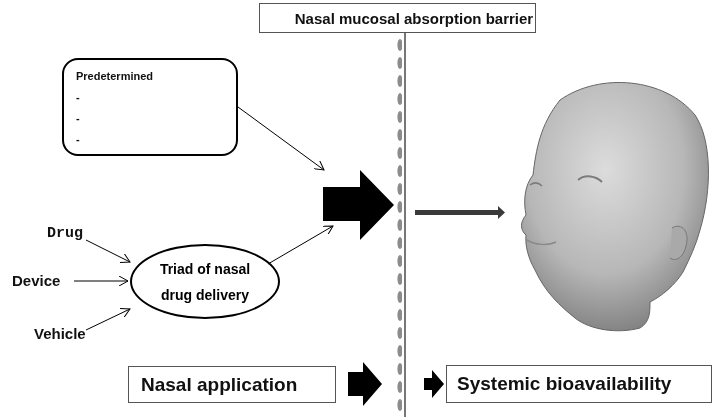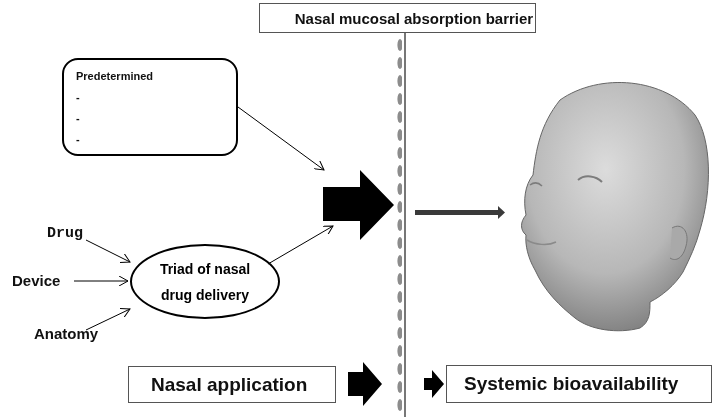--- a/index.html
+++ b/index.html
@@ -13,23 +13,23 @@
   #predetermined { left: 62px; top: 58px; width: 176px; height: 98px;
                    border: 2px solid #000; border-radius: 16px; box-sizing: border-box;
                    padding: 6px 12px; font-size: 11px; line-height: 21px; }
   #predetermined .item { display: flex; }
   #predetermined .dash { width: 22px; display: inline-block; }
   .input-label { font-size: 15px; }
   #triad { left: 130px; top: 244px; width: 150px; height: 75px; border: 2.5px solid #000;
            border-radius: 50%; box-sizing: border-box; font-size: 14px; font-weight: bold;
            display: flex; align-items: center; justify-content: center; text-align: center; line-height: 26px; }
   #nasal-app { left: 128px; top: 366px; width: 208px; height: 37px; font-size: 19px;
-               display: flex; align-items: center; padding-left: 22px; }
+               display: flex; align-items: center; padding-left: 12px; }
   #systemic { left: 446px; top: 365px; width: 266px; height: 38px; font-size: 19px;
-              display: flex; align-items: center; padding-left: 17px; }
+              display: flex; align-items: center; padding-left: 10px; }
   svg { position: absolute; left: 0; top: 0; }
 </style>
 </head>
 <body>
 
 <svg width="716" height="417" viewBox="0 0 716 417">
   <defs>
     <marker id="thin-head" markerWidth="10" markerHeight="10" refX="9" refY="5" orient="auto" markerUnits="userSpaceOnUse">
       <path d="M0,0 L9,5 L0,10" fill="none" stroke="#000" stroke-width="1"></path>
     </marker>
@@ -89,20 +89,20 @@
   <div class="item">
       <span class="dash">-</span>
     </div>
   <div class="item">
       <span class="dash">-</span>
     </div>
 </div>
 
 <div class="abs bold input-label" style="left:47px; top:225px;font-family:Liberation Mono, monospace;">Drug</div>
 <div class="abs bold input-label" style="left:12px; top:272px;">Device</div>
-<div class="abs bold input-label" style="left:34px; top:325px;">Anatomy</div>
+<div class="abs bold input-label" style="left:34px; top:325px;">Vehicle</div>
 
 <div id="triad" class="abs">
   <span style="width:120px;">Triad of nasal drug delivery</span>
 </div>
 
 <div id="nasal-app" class="abs box bold">Nasal application</div>
 <div id="systemic" class="abs box bold">Systemic bioavailability</div>
 
 </body></html>

